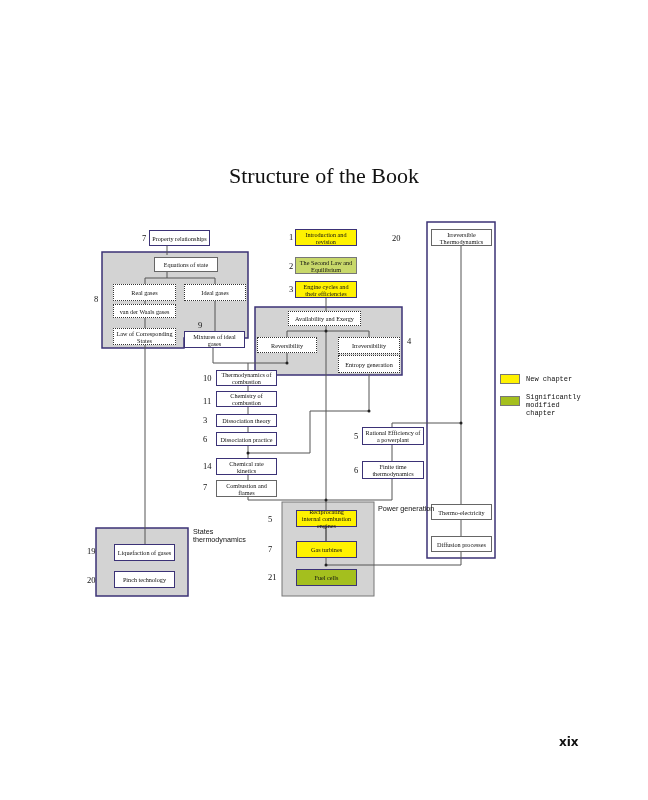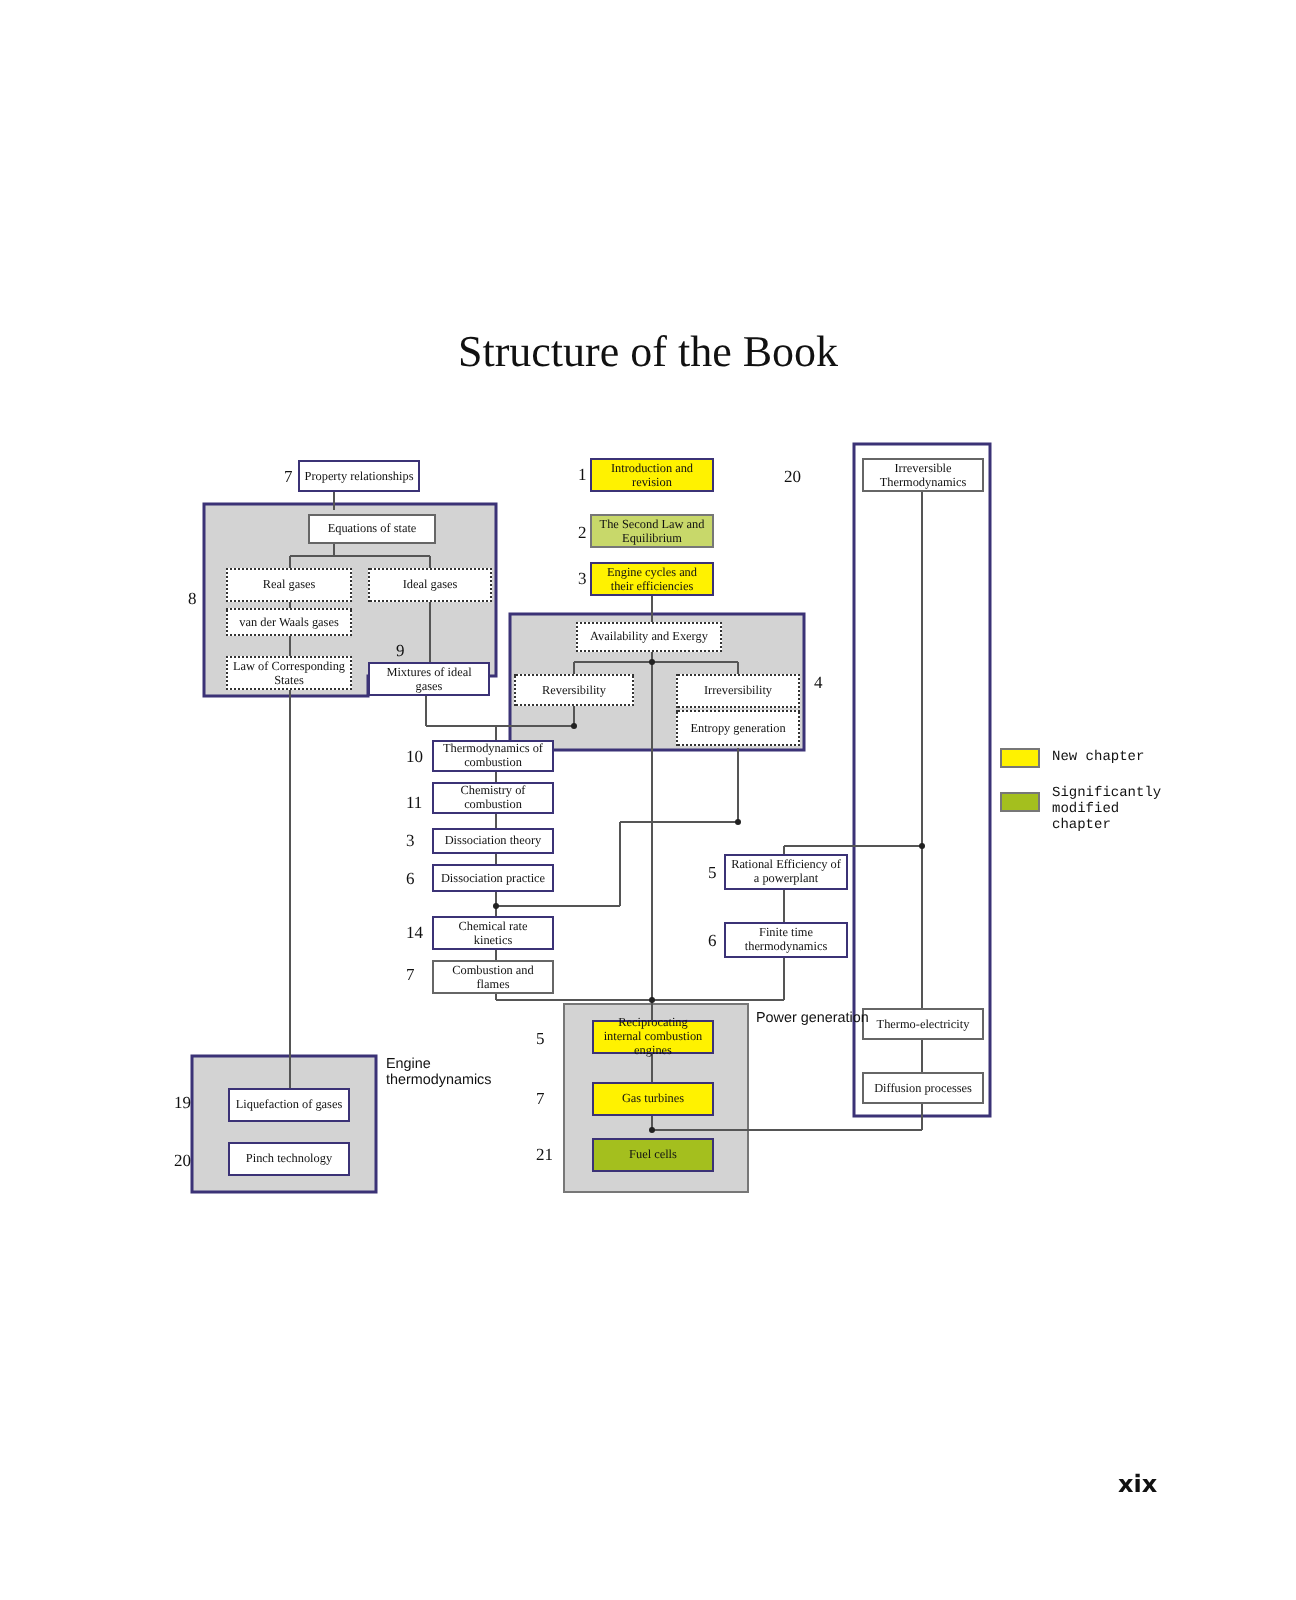--- a/index.html
+++ b/index.html
@@ -150,21 +150,21 @@
 <div class="box plain" style="left:431px;top:504px;width:61px;height:16px">Thermo-electricity</div>
 <div class="box plain" style="left:431px;top:536px;width:61px;height:16px">Diffusion processes</div>
 
 <div class="box new" style="left:296px;top:510px;width:61px;height:17px">Reciprocating internal combustion engines</div>
 <div class="box new" style="left:296px;top:541px;width:61px;height:17px">Gas turbines</div>
 <div class="box mod2" style="left:296px;top:569px;width:61px;height:17px">Fuel cells</div>
 <div class="side-label" style="left:378px;top:505px;width:70px">Power generation</div>
 
 <div class="box solid" style="left:114px;top:544px;width:61px;height:17px">Liquefaction of gases</div>
 <div class="box solid" style="left:114px;top:571px;width:61px;height:17px">Pinch technology</div>
-<div class="side-label" style="left:193px;top:528px;width:70px">Engine thermodynamics</div>
+<div class="side-label" style="left:193px;top:528px;width:70px">States thermodynamics</div>
 
 <div>
   <div class="legend-swatch" style="left:500px;top:374px;background:#fff200;border:1px solid #777"></div>
   <div class="legend-text" style="left:526px;top:375px">New chapter</div>
   <div class="legend-swatch" style="left:500px;top:396px;background:#a4bf1e;border:1px solid #777"></div>
   <div class="legend-text" style="left:526px;top:393px;width:56px">Significantly modified chapter</div>
 </div>
 
 <div class="pagenum">xix</div>
 

